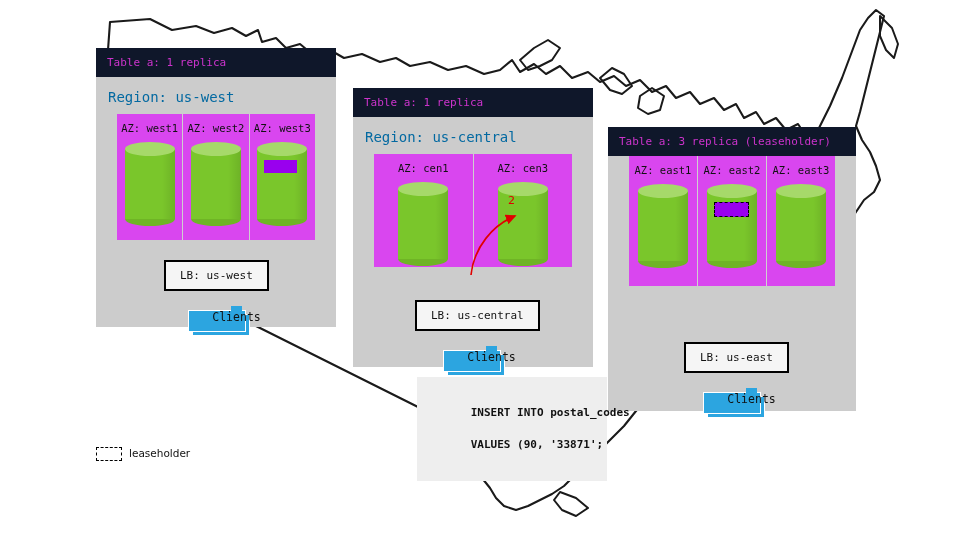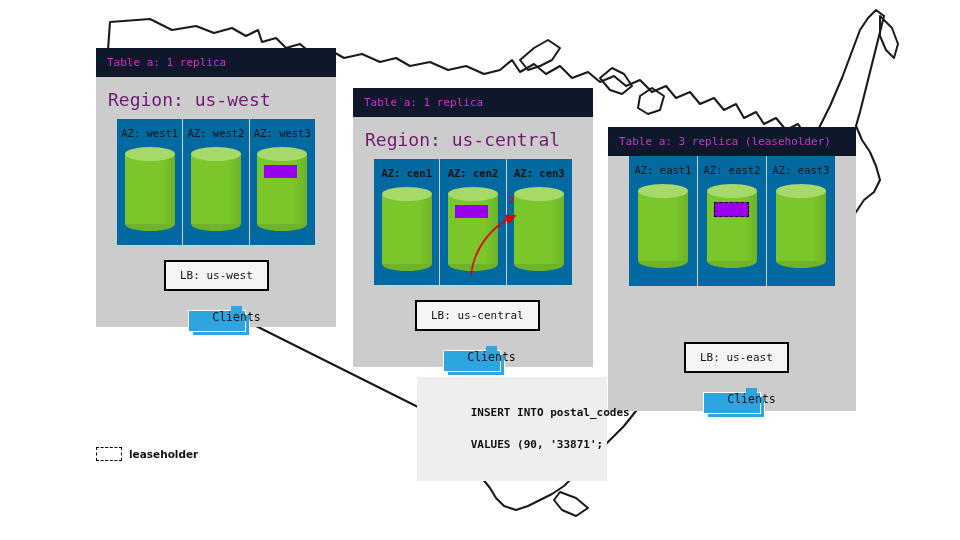--- a/index.html
+++ b/index.html
@@ -15,25 +15,25 @@
   
   .region-panel{position:absolute;}
   .panel-header{
     background:#0f172a;color:#cc33cc;
     font-size:11px;line-height:1;
     padding:9px 0 9px 11px;
     white-space:nowrap;
   }
   .panel-body{background:#cccccc;position:relative;}
   .region-title{
-    color:#701a75;font-size:18px;
+    color:#0369a1;font-size:14px;
     padding:12px 0 9px 12px;white-space:nowrap;
   }
   .az-row{
-    background:#0369a1;display:flex;margin:0 21px;
+    background:#d946ef;display:flex;margin:0 21px;
   }
   .az-cell{
     flex:1;position:relative;
     border-right:1px solid #cfcfcf;
     display:flex;flex-direction:column;align-items:center;
   }
   .az-cell:last-child{border-right:none;}
   .az-label{font-size:10.5px;color:#111;padding:8px 0 8px 0;white-space:nowrap;}
 
   
@@ -89,21 +89,21 @@
   
   .arrow-svg{position:absolute;overflow:visible;z-index:7;}
   .arrow-num{
     position:absolute;color:#e00000;font-size:11px;z-index:8;
     font-family:"DejaVu Sans","Liberation Sans",sans-serif;
   }
 
   
   #legend{
     position:absolute;left:96px;top:447px;
-    display:flex;align-items:center;gap:7px;z-index:9;font-weight:bold;
+    display:flex;gap:7px;z-index:9;
   }
   #legend .swatch{
     width:24px;height:12px;border:1.6px dashed #000;background:transparent;
   }
   #legend .legend-text{
     font-size:10.5px;color:#111;
     font-family:"DejaVu Sans","Liberation Sans",sans-serif;
   }
 </style>
 </head>
@@ -182,38 +182,28 @@
         <div class="sheet" style="left:4px;top:4px;right:4px;bottom:4px;"></div>
         <div class="top-sheet">Clients</div>
       </div>
     </div>
   </div>
 
   <div class="region-panel" style="left:353px;top:88px;width:240px;">
     <div class="panel-header">Table a: 1 replica</div>
     <div class="panel-body" style="height:250px;">
       <div class="region-title">Region: us-central</div>
-      <div class="az-row" style="height:126px;font-weight:bold;">
+      <div class="az-row" style="height:113px;">
         <div class="az-cell">
           <div class="az-label">AZ: cen1</div>
           <div class="cyl" style="width:50px;height:84px;">
             <div class="cyl-bot"></div>
             <div class="cyl-body"></div>
             <div class="cyl-shade"></div>
             <div class="cyl-top"></div>
-          </div>
-        </div>
-        <div class="az-cell">
-          <div class="az-label">AZ: cen2</div>
-          <div class="cyl" style="width:50px;height:84px;">
-            <div class="cyl-bot"></div>
-            <div class="cyl-body"></div>
-            <div class="cyl-shade"></div>
-            <div class="cyl-top"></div>
-            <div class="replica" style="left:7px;top:18px;width:33px;height:13px;"></div>
           </div>
         </div>
         <div class="az-cell">
           <div class="az-label">AZ: cen3</div>
           <div class="cyl" style="width:50px;height:84px;">
             <div class="cyl-bot"></div>
             <div class="cyl-body"></div>
             <div class="cyl-shade"></div>
             <div class="cyl-top"></div>
           </div>

